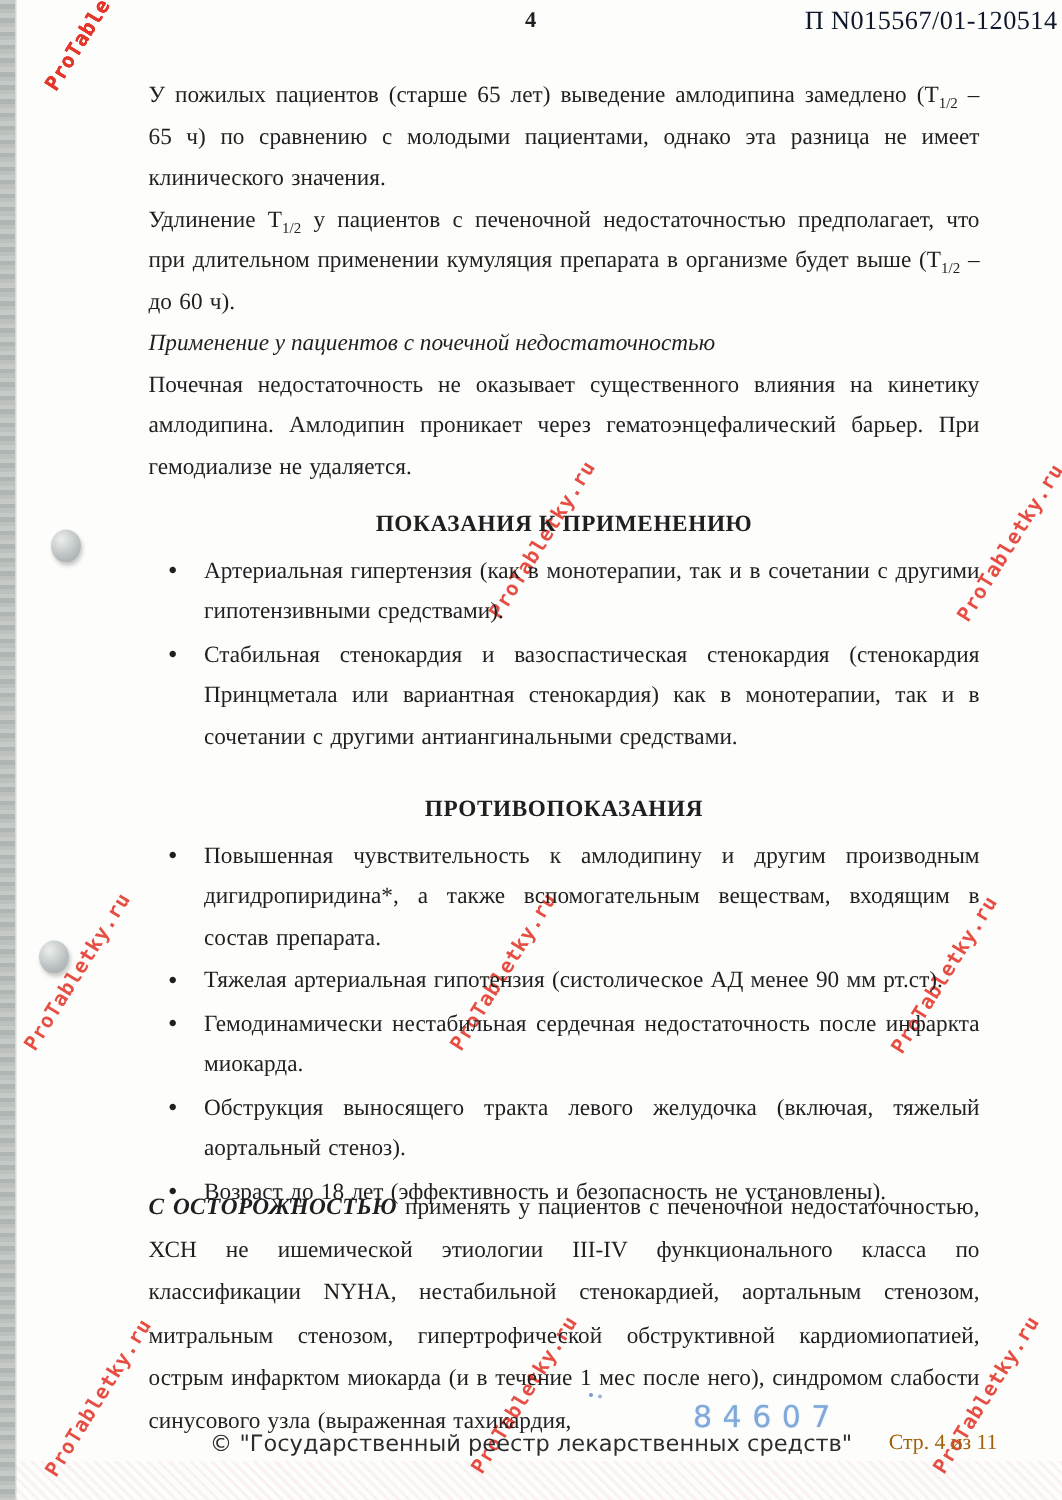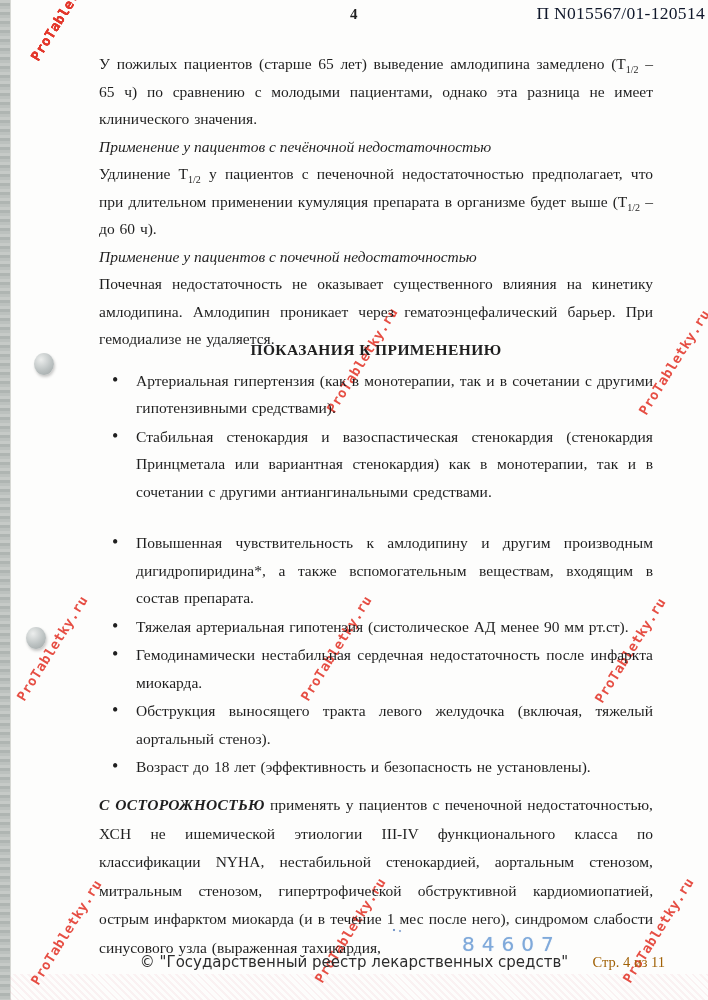--- a/index.html
+++ b/index.html
@@ -120,35 +120,35 @@
   <div class="wm"><span>ProTabletky.ru</span></div>
   <div class="wm"><span>ProTabletky.ru</span></div>
   <div class="wm"><span>ProTabletky.ru</span></div>
   <div class="wm"><span>ProTabletky.ru</span></div>
 
   <div class="punch punch-1"></div>
   <div class="punch punch-2"></div>
 
   <div class="sec sec-a">
     <p class="body"><span>У пожилых пациентов (старше 65 лет) выведение амлодипина замедлено (Т</span><sub>1/2</sub><span> – 65 ч) по сравнению с молодыми пациентами, однако эта разница не имеет клинического значения.</span></p>
-    <p class="h-italic">Применение у пациентов с печёночной недостаточностью</p>
     <p class="body"><span>Удлинение Т</span><sub>1/2</sub><span> у пациентов с печеночной недостаточностью предполагает, что при длительном применении кумуляция препарата в организме будет выше (Т</span><sub>1/2</sub><span> – до 60 ч).</span></p>
     <p class="h-italic">Применение у пациентов с почечной недостаточностью</p>
     <p class="body">Почечная недостаточность не оказывает существенного влияния на кинетику амлодипина. Амлодипин проникает через гематоэнцефалический барьер. При гемодиализе не удаляется.</p>
   </div>
 
   <div class="sec sec-b">
     <p class="h-bold">ПОКАЗАНИЯ К ПРИМЕНЕНИЮ</p>
     <ul class="blist">
       <li>Артериальная гипертензия (как в монотерапии, так и в сочетании с другими гипотензивными средствами).</li>
       <li>Стабильная стенокардия и вазоспастическая стенокардия (стенокардия Принцметала или вариантная стенокардия) как в монотерапии, так и в сочетании с другими антиангинальными средствами.</li>
     </ul>
   </div>
 
   <div class="sec sec-c">
+    <p class="h-bold">ПРОТИВОПОКАЗАНИЯ</p>
     <ul class="blist">
       <li>Повышенная чувствительность к амлодипину и другим производным дигидропиридина*, а также вспомогательным веществам, входящим в состав препарата.</li>
       <li>Тяжелая артериальная гипотензия (систолическое АД менее 90 мм рт.ст).</li>
       <li>Гемодинамически нестабильная сердечная недостаточность после инфаркта миокарда.</li>
       <li>Обструкция выносящего тракта левого желудочка (включая, тяжелый аортальный стеноз).</li>
       <li>Возраст до 18 лет (эффективность и безопасность не установлены).</li>
     </ul>
   </div>
 
   <div class="sec sec-d">

